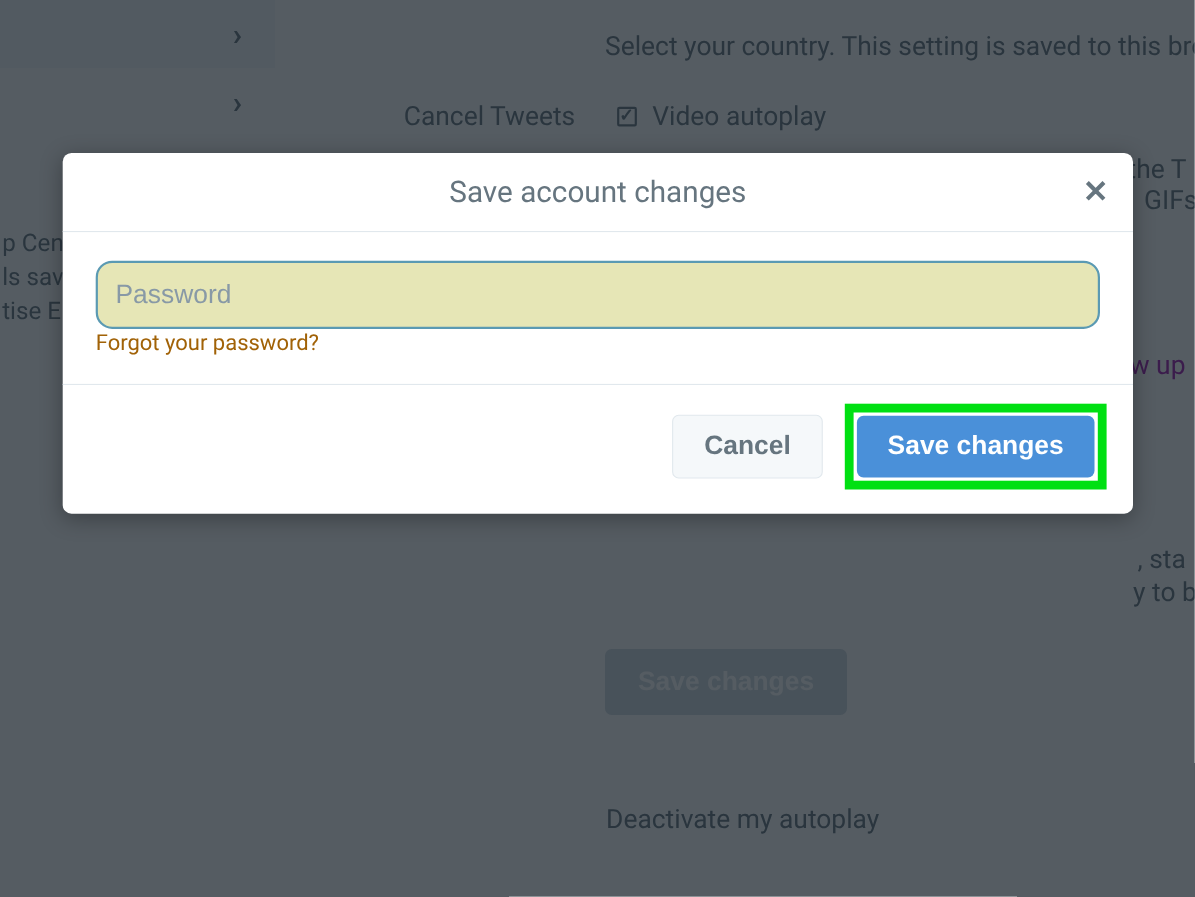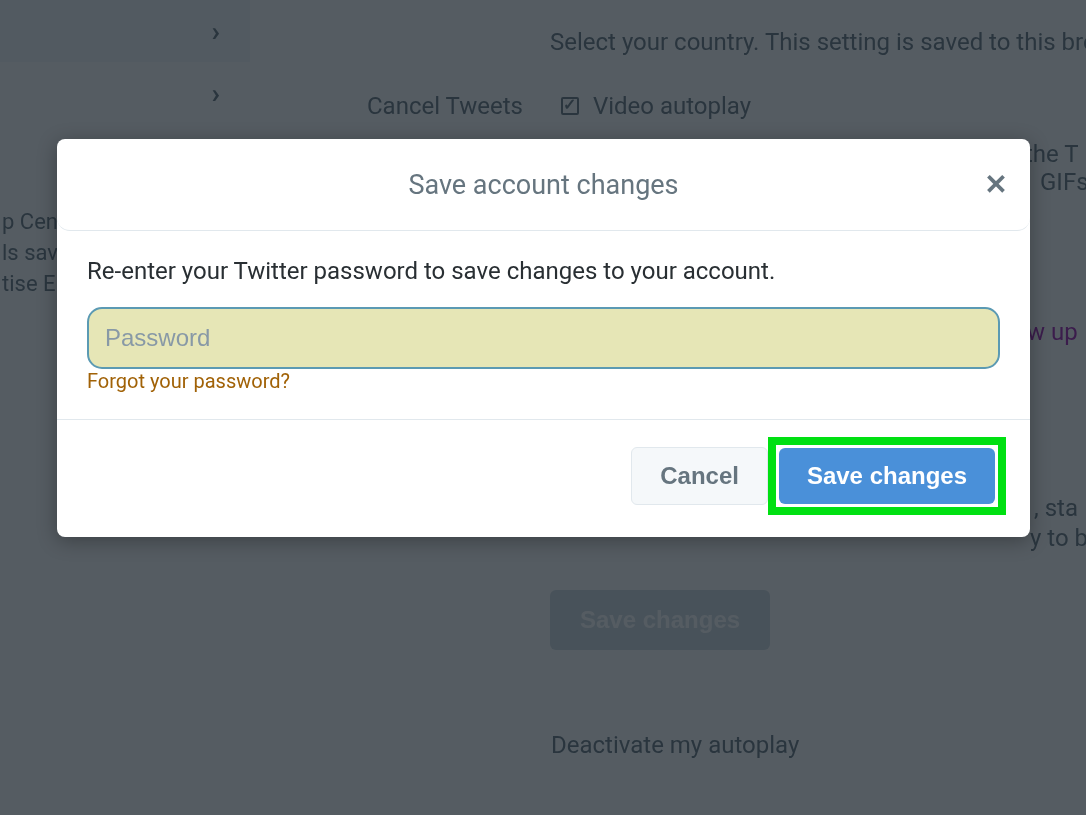--- a/index.html
+++ b/index.html
@@ -206,26 +206,25 @@
       left: 57px;
       width: 973px;
       background: #ffffff;
       border-radius: 8px;
       z-index: 20;
       box-shadow: 0 4px 20px rgba(0,0,0,0.3);
     }
 
     .modal-header {
       position: relative;
-      height: 92px;
+      height: 72px;
       display: flex;
       align-items: center;
       justify-content: center;
       border-bottom: 1px solid #e1e8ed;
-      border-radius: 13px;
     }
 
     .modal-title {
       font-size: 27px;
       color: #66757f;
     }
 
     .modal-close {
       position: absolute;
       right: 16px;
@@ -275,20 +274,21 @@
       color: #a16207;
       text-decoration: none;
     }
 
     .modal-footer {
       border-top: 1px solid #e1e8ed;
       padding: 17px 24px 22px 24px;
       display: flex;
       justify-content: flex-end;
       align-items: center;
+      gap: 20px;
     }
 
     .cancel-button {
       background: #f5f8fa;
       border: 1px solid #e1e8ed;
       border-radius: 6px;
       padding: 14px 28px;
       font-size: 24px;
       font-weight: bold;
       color: #66757f;
@@ -358,21 +358,20 @@
 </div>
 
 <div class="dark-overlay"></div>
 
 <div class="modal">
   <div class="modal-header">
     <div class="modal-title">Save account changes</div>
     <div class="modal-close">✕</div>
   </div>
   <div class="modal-body">
-    <div class="modal-instruction">Re-enter your Twitter password to save changes to your account.</div>
     <input class="password-input" type="password" placeholder="Password" style="">
     <a class="forgot-link">Forgot your password?</a>
   </div>
   <div class="modal-footer">
     <button class="cancel-button">Cancel</button>
     <div class="save-highlight-wrap">
       <button class="save-button">Save changes</button>
     </div>
   </div>
 </div>

